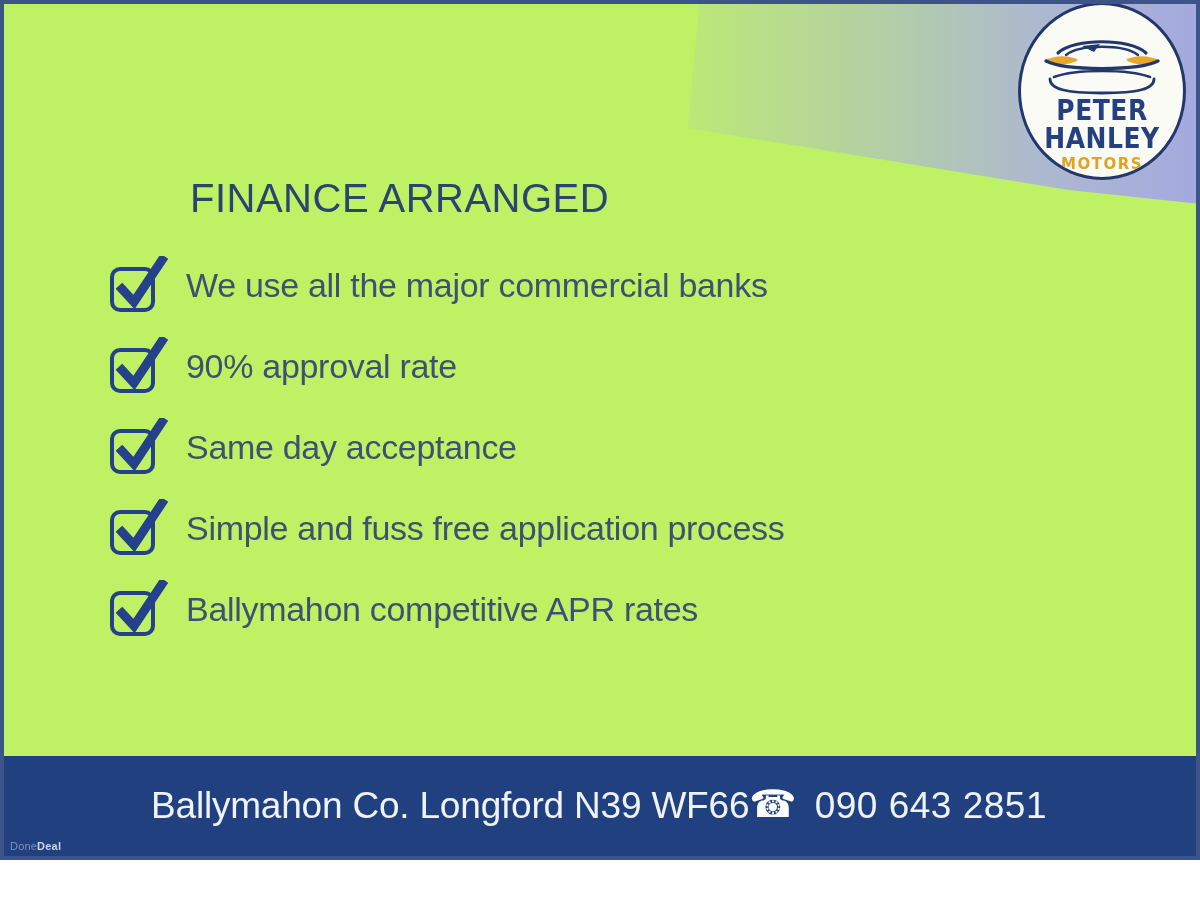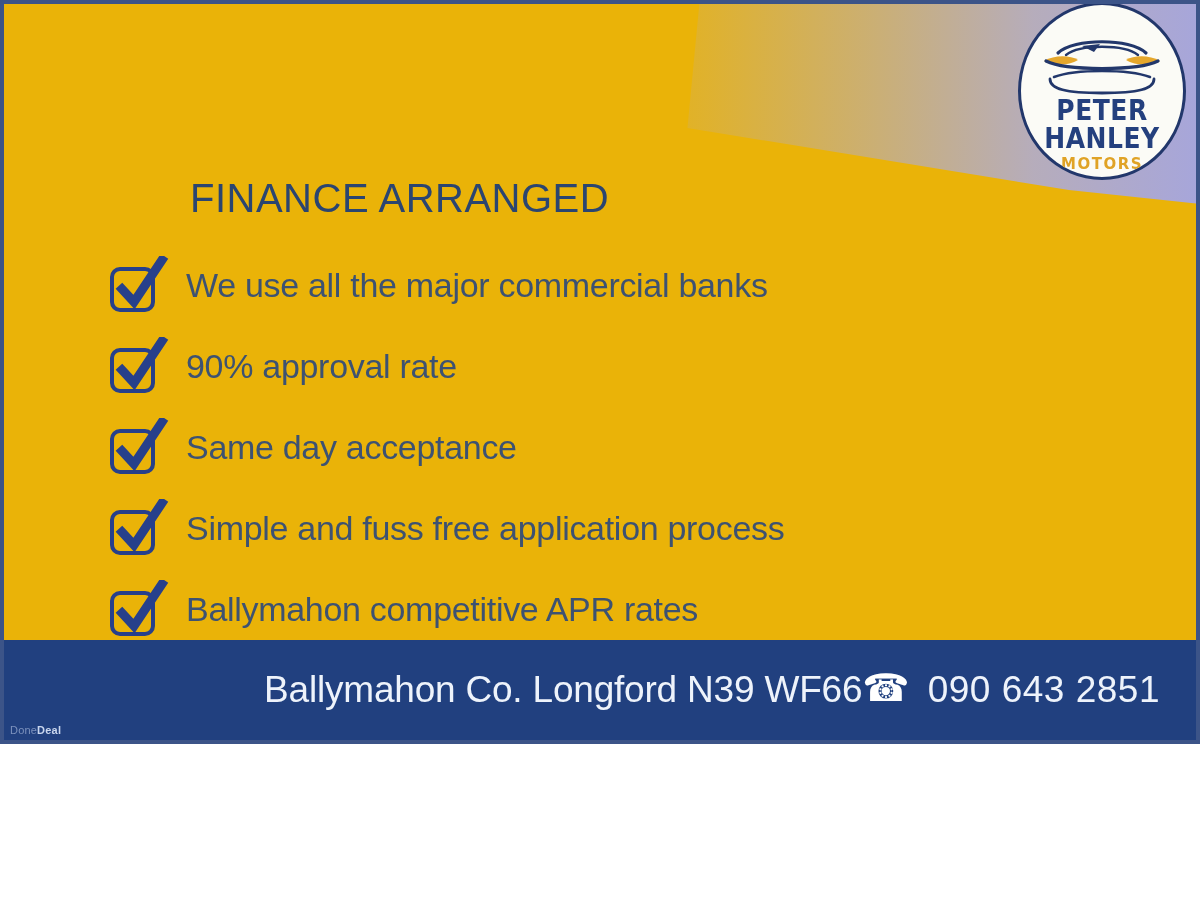--- a/index.html
+++ b/index.html
@@ -11,23 +11,23 @@
     width: 1200px;
     height: 900px;
     font-family: "Liberation Sans", sans-serif;
     overflow: hidden;
   }
 
   
   #ad-card {
     position: relative;
     width: 1200px;
-    height: 744px;
+    height: 860px;
     box-sizing: border-box;
-    background: #eab308;
+    background: #bef264;
     border: 4px solid #3c5488;
     overflow: hidden;
   }
 
   
   #header-wedge {
     position: absolute;
     top: 0;
     left: 600px;
     width: 596px;
@@ -132,21 +132,21 @@
   
   #footer-bar {
     position: absolute;
     left: 0;
     right: 0;
     bottom: 0;
     height: 100px;
     background: #21407f;
     display: flex;
     align-items: center;
-    justify-content: flex-end;
+    justify-content: center;
     padding: 0 36px 0 34px;
     box-sizing: border-box;
   }
   #footer-address {
     color: #eef3fb;
     font-size: 37px;
     letter-spacing: -0.2px;
     white-space: nowrap;
   }
   #footer-phone-group {

